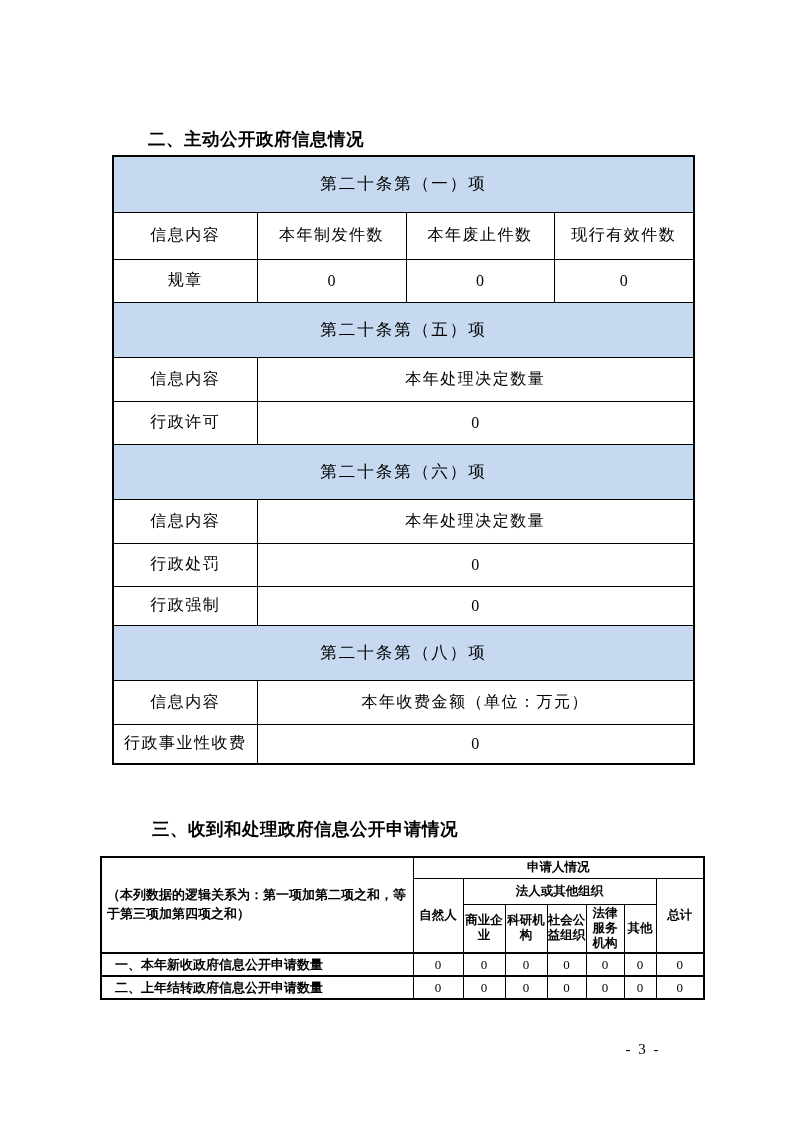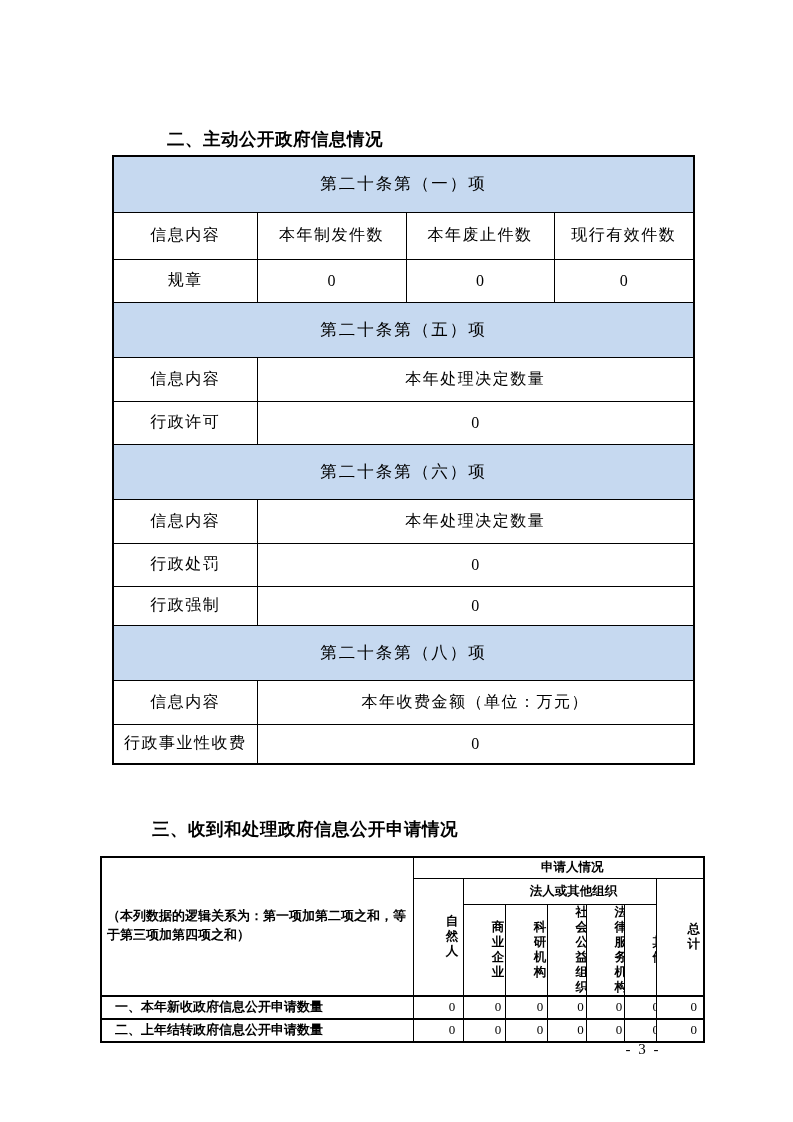--- a/index.html
+++ b/index.html
@@ -13,21 +13,21 @@
     overflow:hidden;
   }
   .section-title {
     position:absolute;
     font-family:"Liberation Sans","DejaVu Sans",sans-serif;
     font-weight:700;
     font-size:17.5px;
     letter-spacing:0.5px;
     white-space:nowrap;
   }
-  #sec2-title { left:167px; top:127px; }
+  #sec2-title { left:148px; top:127px; }
   #sec3-title { left:152px; top:817px; }
 
   table { border-collapse:collapse; table-layout:fixed; position:absolute; }
 
   
   #table1 { left:112px; top:155px; width:581px; border:2px solid #000;padding-left:44px; }
   #table1 td {
     border:1px solid #000;
     text-align:center; vertical-align:middle;
     font-size:16px; letter-spacing:1.5px;
@@ -40,21 +40,20 @@
   
   #table2 {
     left:100px; top:856px; width:603px; border:2px solid #000;
     font-family:"Liberation Sans","DejaVu Sans",sans-serif;
   }
   #table2 td {
     border:1px solid #000;
     text-align:center; vertical-align:middle;
     font-weight:700; font-size:12.5px; line-height:1.2;
     overflow:hidden;
-    padding-left:28px;
   }
   #table2 td.note-cell {
     text-align:left; padding:10px 5px;
     font-size:13px; line-height:1.45;
   }
   #table2 td.row-label {
     text-align:left; padding:1px 13px;
     font-size:13px; white-space:nowrap;
   }
   #table2 tr.data td { border-top-width:2px; }

